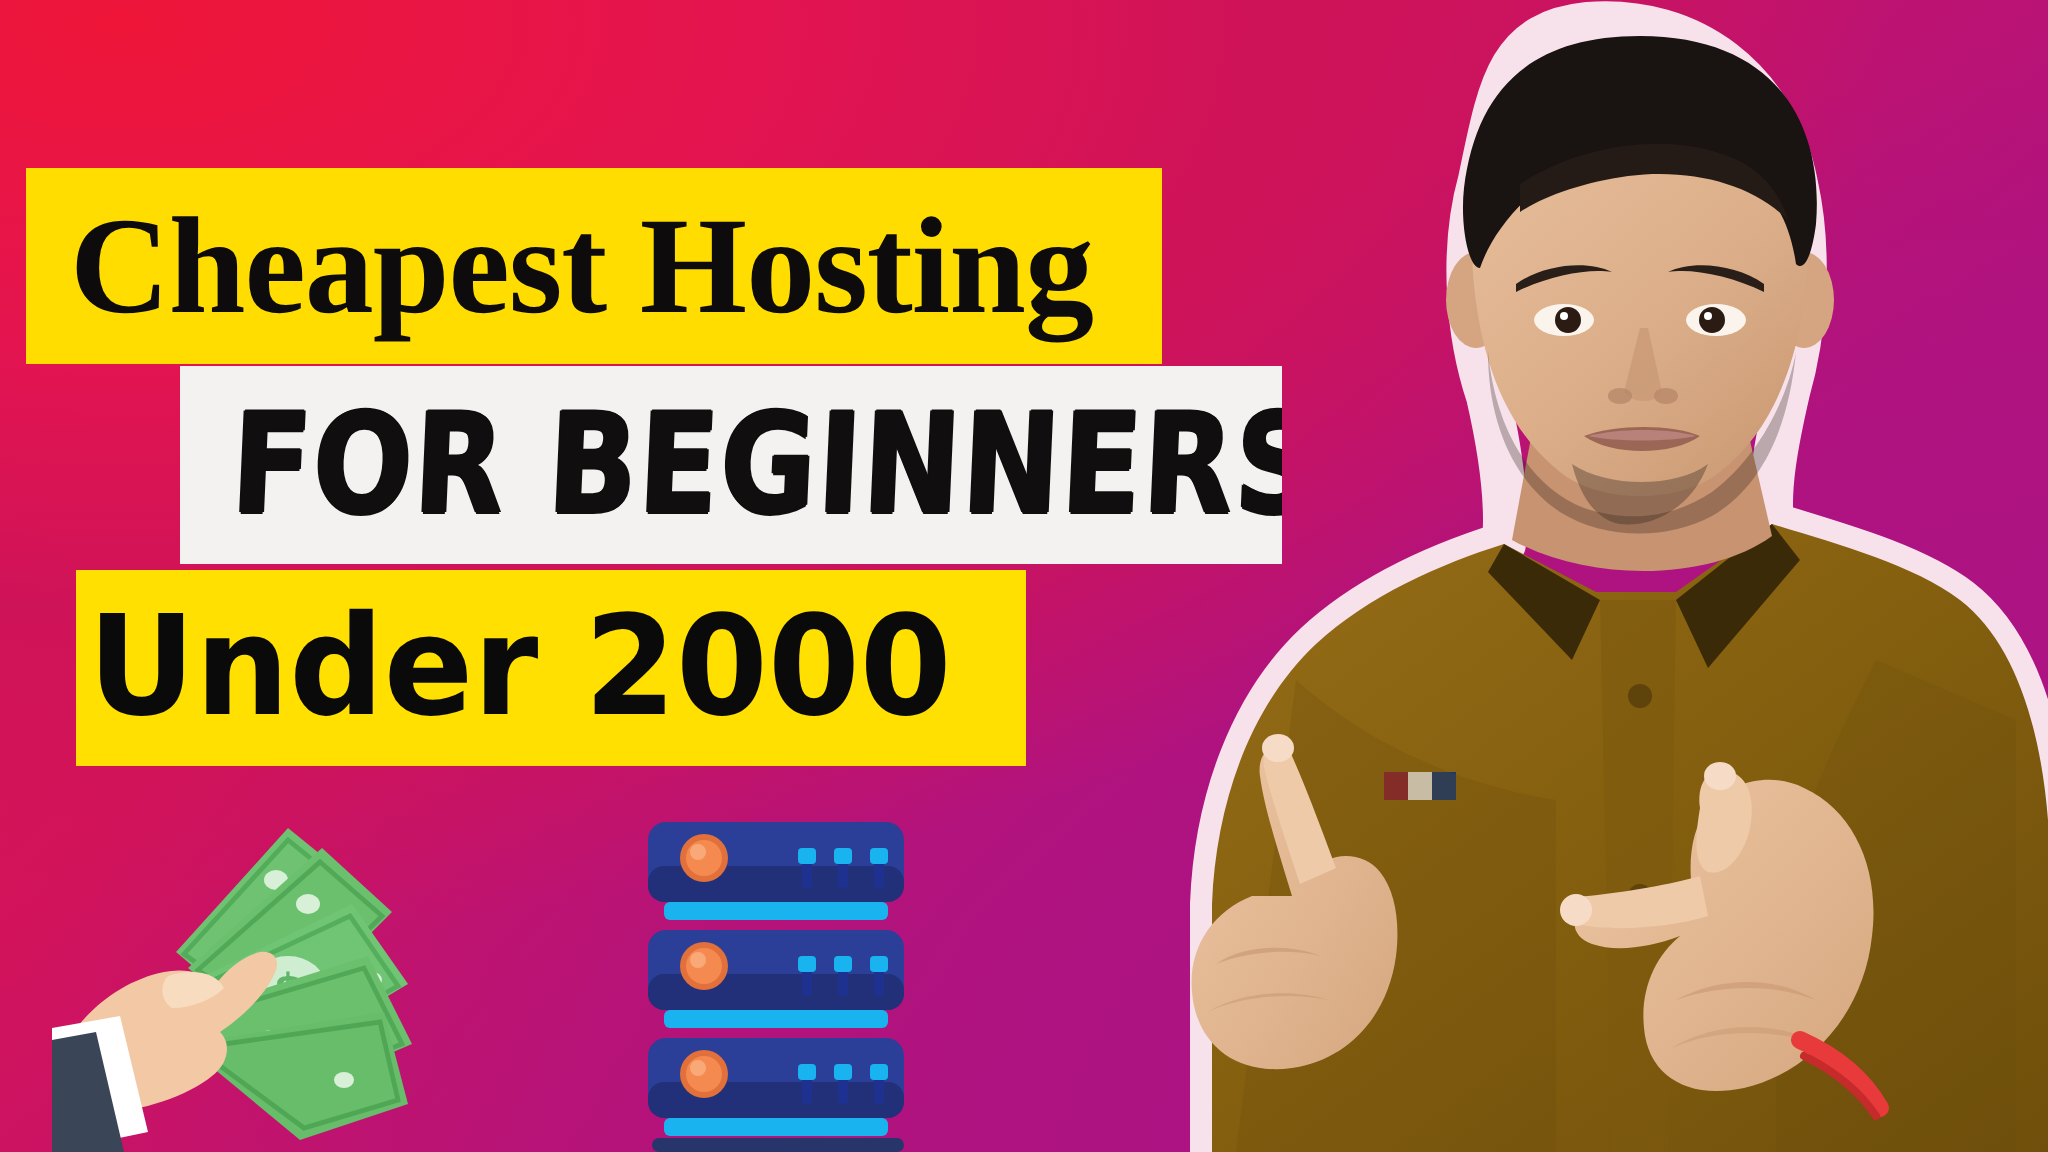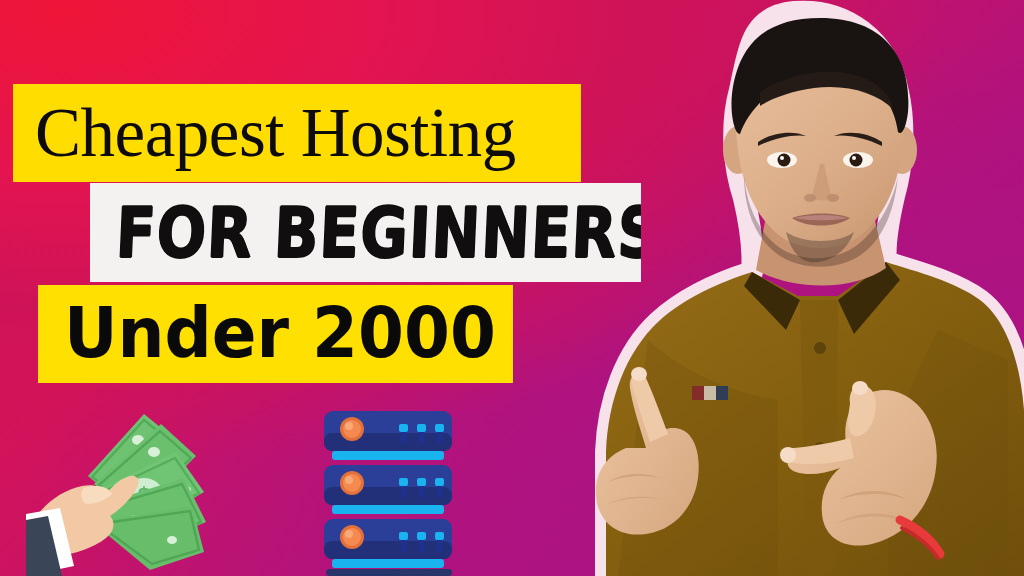--- a/index.html
+++ b/index.html
@@ -29,21 +29,21 @@
     overflow:hidden;
   }
 
   #band-headline {
     left:13px; top:84px; width:568px; height:98px;
     background:#FFDD00;
     padding-left:22px;
   }
   #txt-headline {
     font-family:"Liberation Serif", "DejaVu Serif", serif;
-    font-weight:normal;
+    font-weight:bold;
     font-size:69px;
     line-height:1;
     color:#0d0b0b;
     letter-spacing:-0.5px;
     transform:scaleX(1.0);
   }
 
   #band-sub {
     left:90px; top:183px; width:551px; height:99px;
     background:#F4F2F0;
@@ -61,21 +61,21 @@
     text-shadow:
        0.8px 0 0 #100e0e,
       -0.8px 0 0 #100e0e,
        0 0.8px 0 #100e0e,
        0 -0.8px 0 #100e0e;
   }
 
   #band-price {
     left:38px; top:285px; width:475px; height:98px;
     background:#FFE000;
-    padding-left:26px;
+    padding-left:6px;
   }
   #txt-price {
     font-family:"DejaVu Sans", sans-serif;
     font-weight:bold;
     font-size:66px;
     line-height:1;
     color:#0b0a0a;
     letter-spacing:0px;
     transform:scaleY(1.05);
   }

